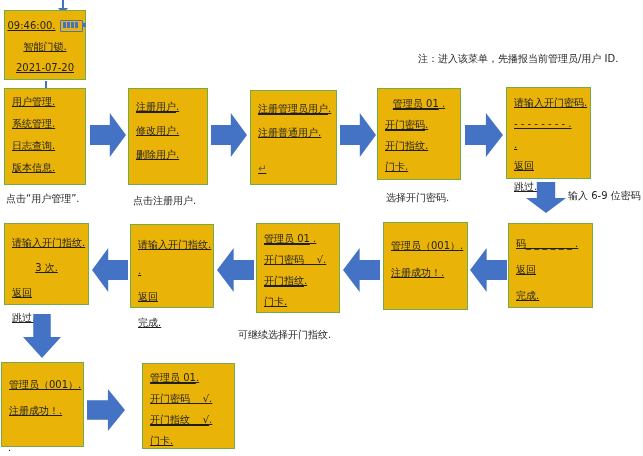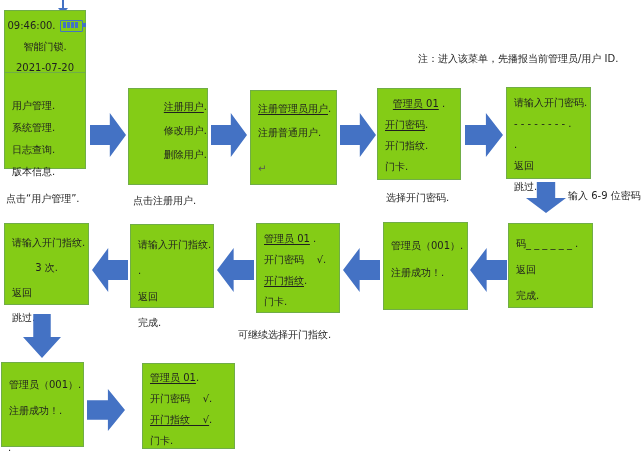--- a/index.html
+++ b/index.html
@@ -1,22 +1,22 @@
 <!DOCTYPE html>
 <html><head>
 <meta charset="utf-8">
 <style>
   html,body{margin:0;padding:0;background:#fff;}
   #canvas{
     position:relative;width:643px;height:456px;background:#fff;overflow:hidden;
     font-family:"DejaVu Sans",sans-serif;color:#1f1f1f;
   }
   .box{
-    position:absolute;background:#84cc16;border:1.5px solid #70AD47;
-    font-size:10px;line-height:21px;box-sizing:border-box;
+    position:absolute;background:#eab308;border:1.5px solid #70AD47;
+    font-size:10px;line-height:21px;box-sizing:border-box;text-decoration:underline;
   }
   .line{padding-left:7px;white-space:pre;}
   .line.center{padding-left:0;text-align:center;}
   .ul{text-decoration:underline;text-underline-offset:2px;}
   .split{display:flex;justify-content:space-between;padding:0 10px 0 7px;white-space:pre;flex-direction:column;}
   .arrow{position:absolute;background:#4472C4;}
   .arrow.right{clip-path:polygon(0 27%,55% 27%,55% 0,100% 50%,55% 100%,55% 73%,0 73%);}
   .arrow.left{clip-path:polygon(100% 27%,45% 27%,45% 0,0 50%,45% 100%,45% 73%,100% 73%);}
   .arrow.down{clip-path:polygon(27% 0,73% 0,73% 52%,100% 52%,50% 100%,0 52%,27% 52%);}
   .cap{position:absolute;font-size:10px;white-space:nowrap;}
@@ -38,30 +38,30 @@
   <div class="entry-head"></div>
 
   <div class="box" style="left:4px;top:10px;width:82px;height:70px;padding-top:4px;">
     <div class="line center"><span>09:46:00.</span><span class="batt"><i></i><i></i><i></i><i></i><b></b></span></div>
     <div class="line center">智能门锁.</div>
     <div class="line center">2021-07-20</div>
   </div>
 
   <div class="connector" style="left:45px;top:81px;height:7px;"></div>
 
-  <div class="box" style="left:4px;top:72px;width:82px;height:97px;padding-top:22px;line-height:22px;">
+  <div class="box" style="left:4px;top:88px;width:82px;height:97px;padding-top:2px;line-height:22px;">
     <div class="line">用户管理.</div>
     <div class="line">系统管理.</div>
     <div class="line">日志查询.</div>
     <div class="line">版本信息.</div>
   </div>
 
   <div class="arrow right" style="left:90px;top:113px;width:36px;height:44px;"></div>
 
-  <div class="box" style="left:128px;top:88px;width:80px;height:97px;padding-top:6px;line-height:24px;text-align:right;">
+  <div class="box" style="left:128px;top:88px;width:80px;height:97px;padding-top:6px;line-height:24px;">
     <div class="line"><span class="ul">注册用户</span><span>.</span></div>
     <div class="line">修改用户.</div>
     <div class="line">删除用户.</div>
   </div>
 
   <div class="arrow right" style="left:211px;top:113px;width:36px;height:44px;"></div>
 
   <div class="box" style="left:250px;top:90px;width:87px;height:95px;padding-top:6px;line-height:24px;">
     <div class="line"><span class="ul">注册管理员用户</span><span>.</span></div>
     <div class="line">注册普通用户.</div>

